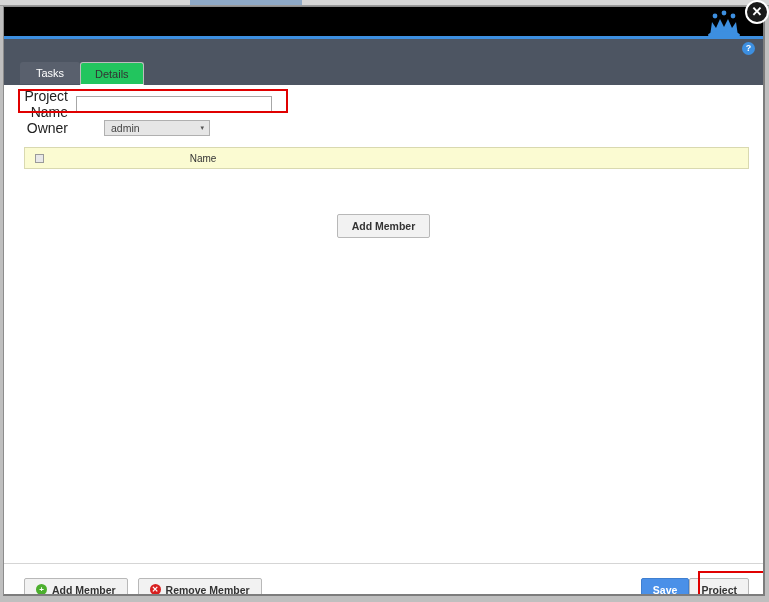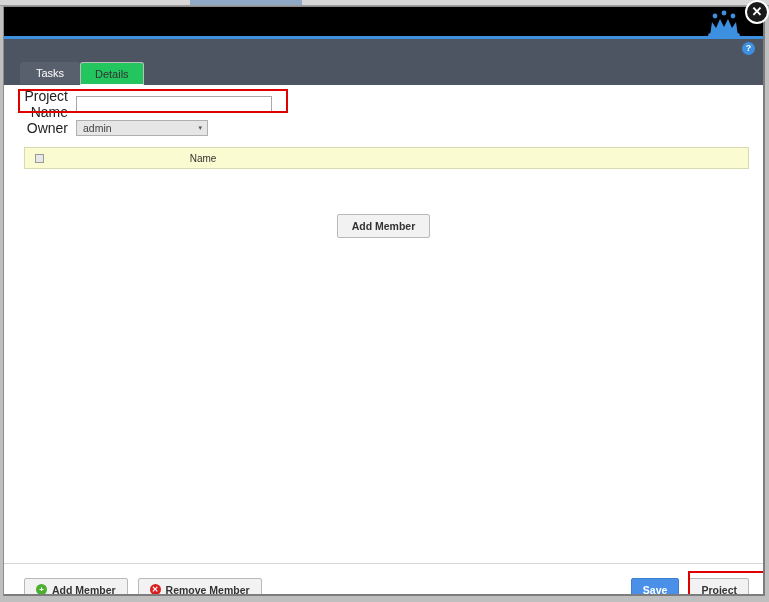--- a/index.html
+++ b/index.html
@@ -144,32 +144,33 @@
     width: 196px;
     height: 16px;
     border: 1px solid #a7a7a7;
     background: #ffffff;
     font-family: "Liberation Sans", sans-serif;
     font-size: 10.5px;
     padding: 0 3px;
     color: #222222;
   }
   #owner-select {
-    width: 132px;
+    width: 106px;
     height: 16px;
     border: 1px solid #b0b0b0;
     background: #e6e6e6;
     font-family: "Liberation Sans", sans-serif;
     font-size: 10.5px;
     color: #444444;
     padding: 0 2px;
     position: relative;
     display: flex;
     align-items: center;
     cursor: pointer;
+    margin-left: 28px;
   }
   #owner-select .owner-val { flex: 1; padding-left: 4px; }
   #owner-select .caret {
     font-size: 7px;
     color: #555555;
     padding-right: 3px;
   }
 
   
   #project-name-highlight {
@@ -235,21 +236,20 @@
     background: #ffffff;
     border-top: 1px solid #d5d5d5;
     display: flex;
     align-items: center;
     padding: 0 14px 0 20px;
   }
   #footer-left { display: flex; gap: 10px; }
   #footer-right {
     margin-left: auto;
     display: flex;
-    gap: 10px;
     align-items: center;
     position: relative;
   }
 
   .btn {
     display: inline-flex;
     align-items: center;
     gap: 5px;
     height: 23px;
     padding: 0 11px;

